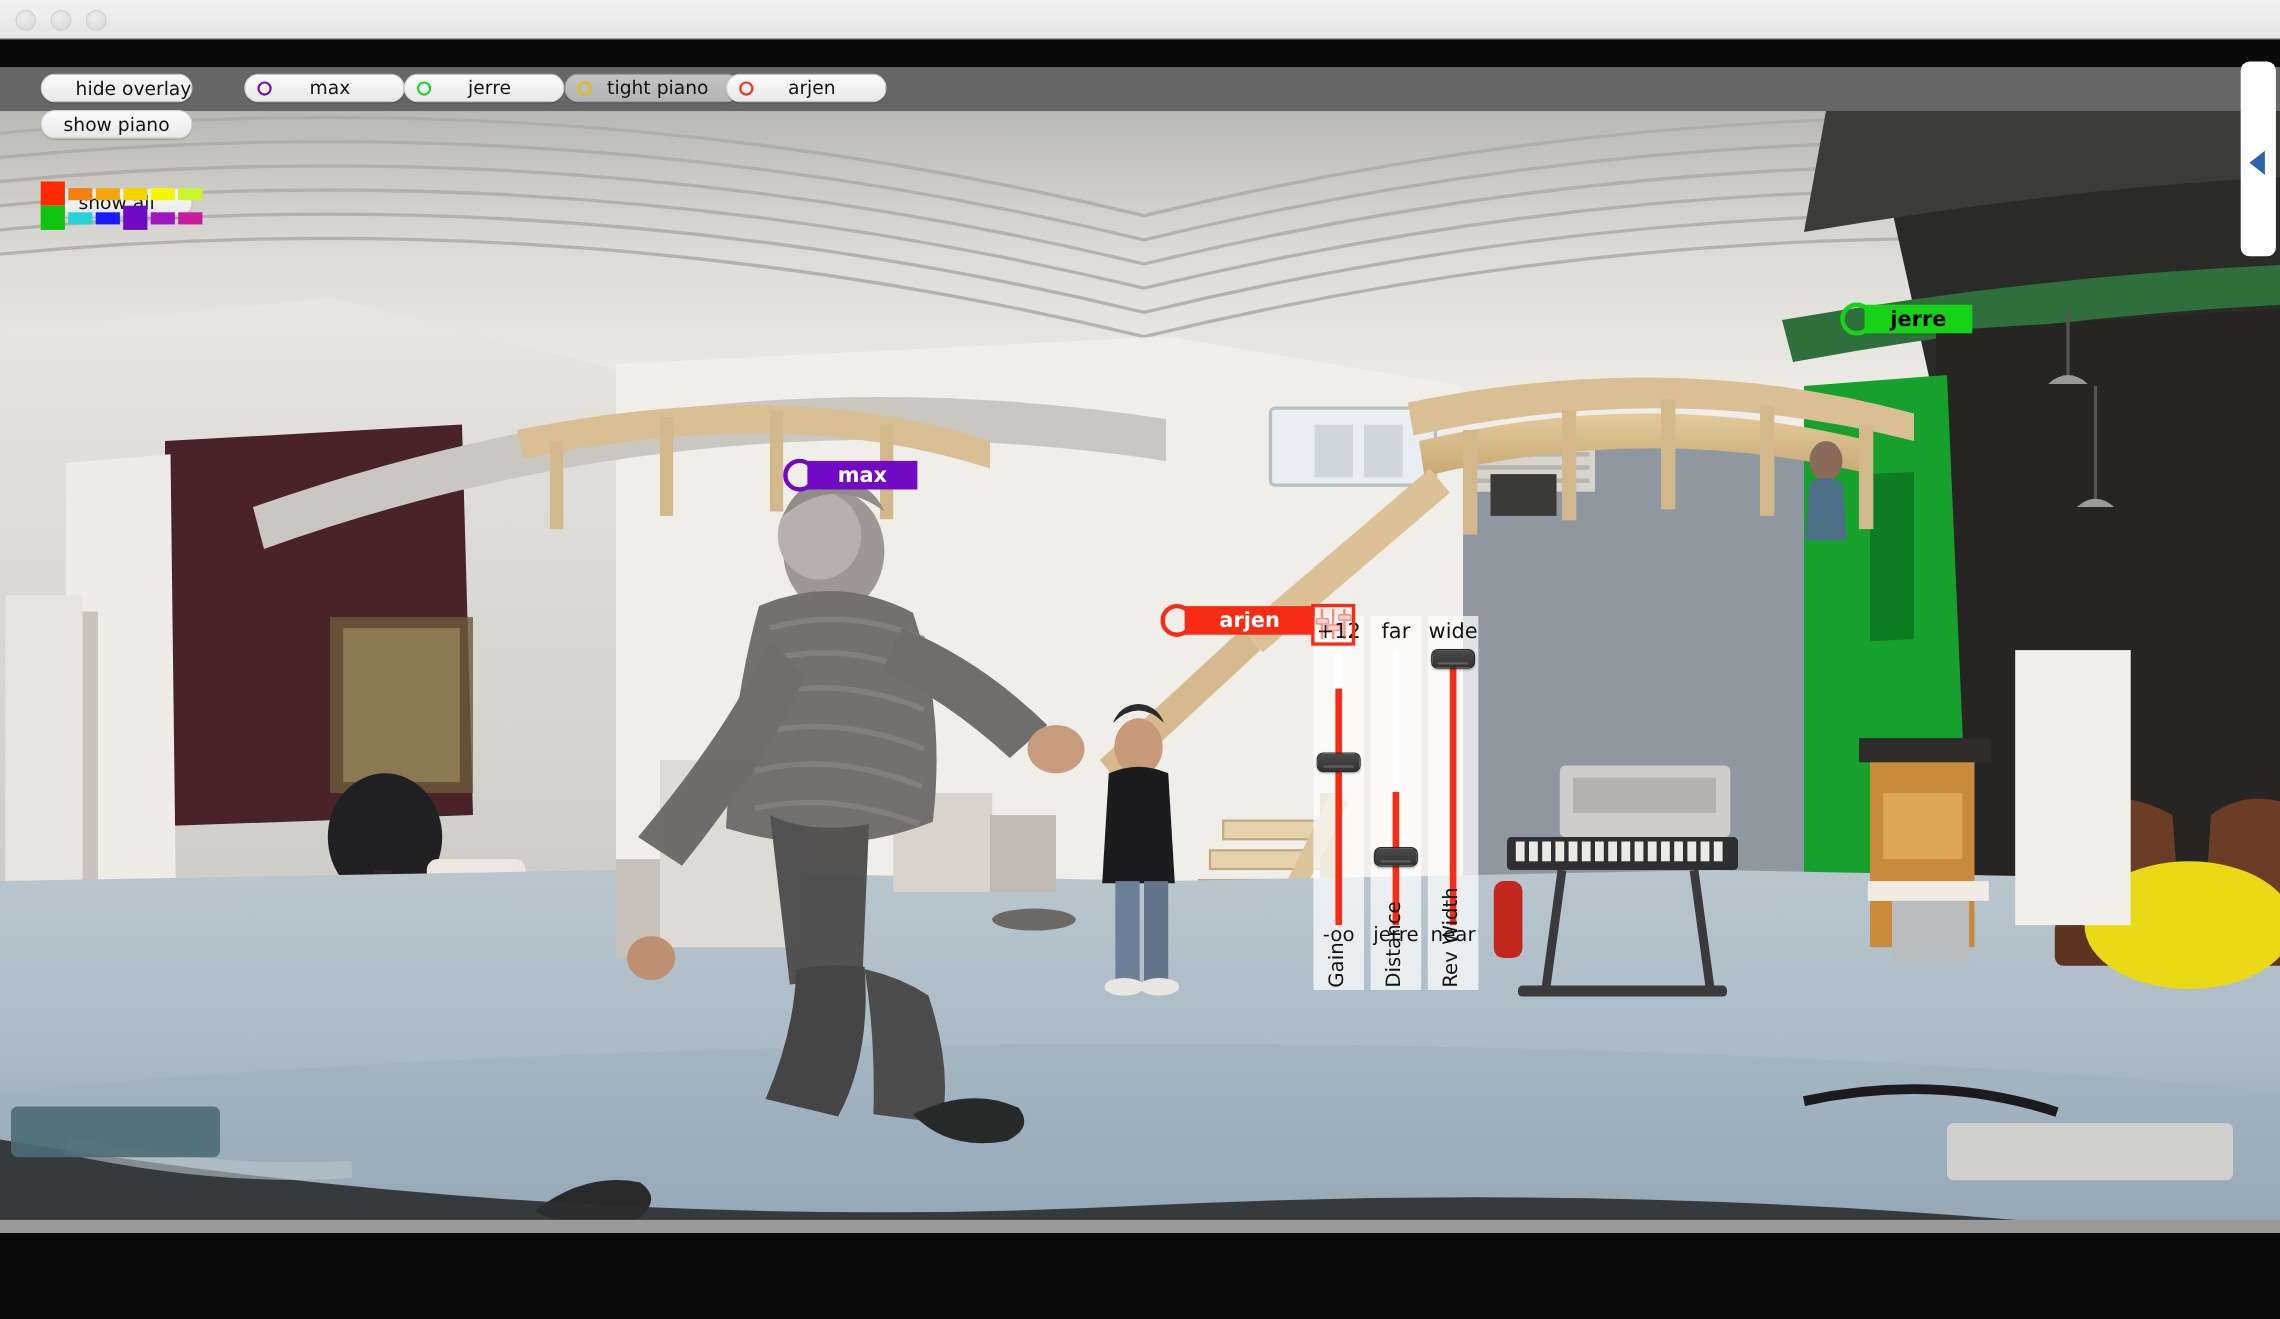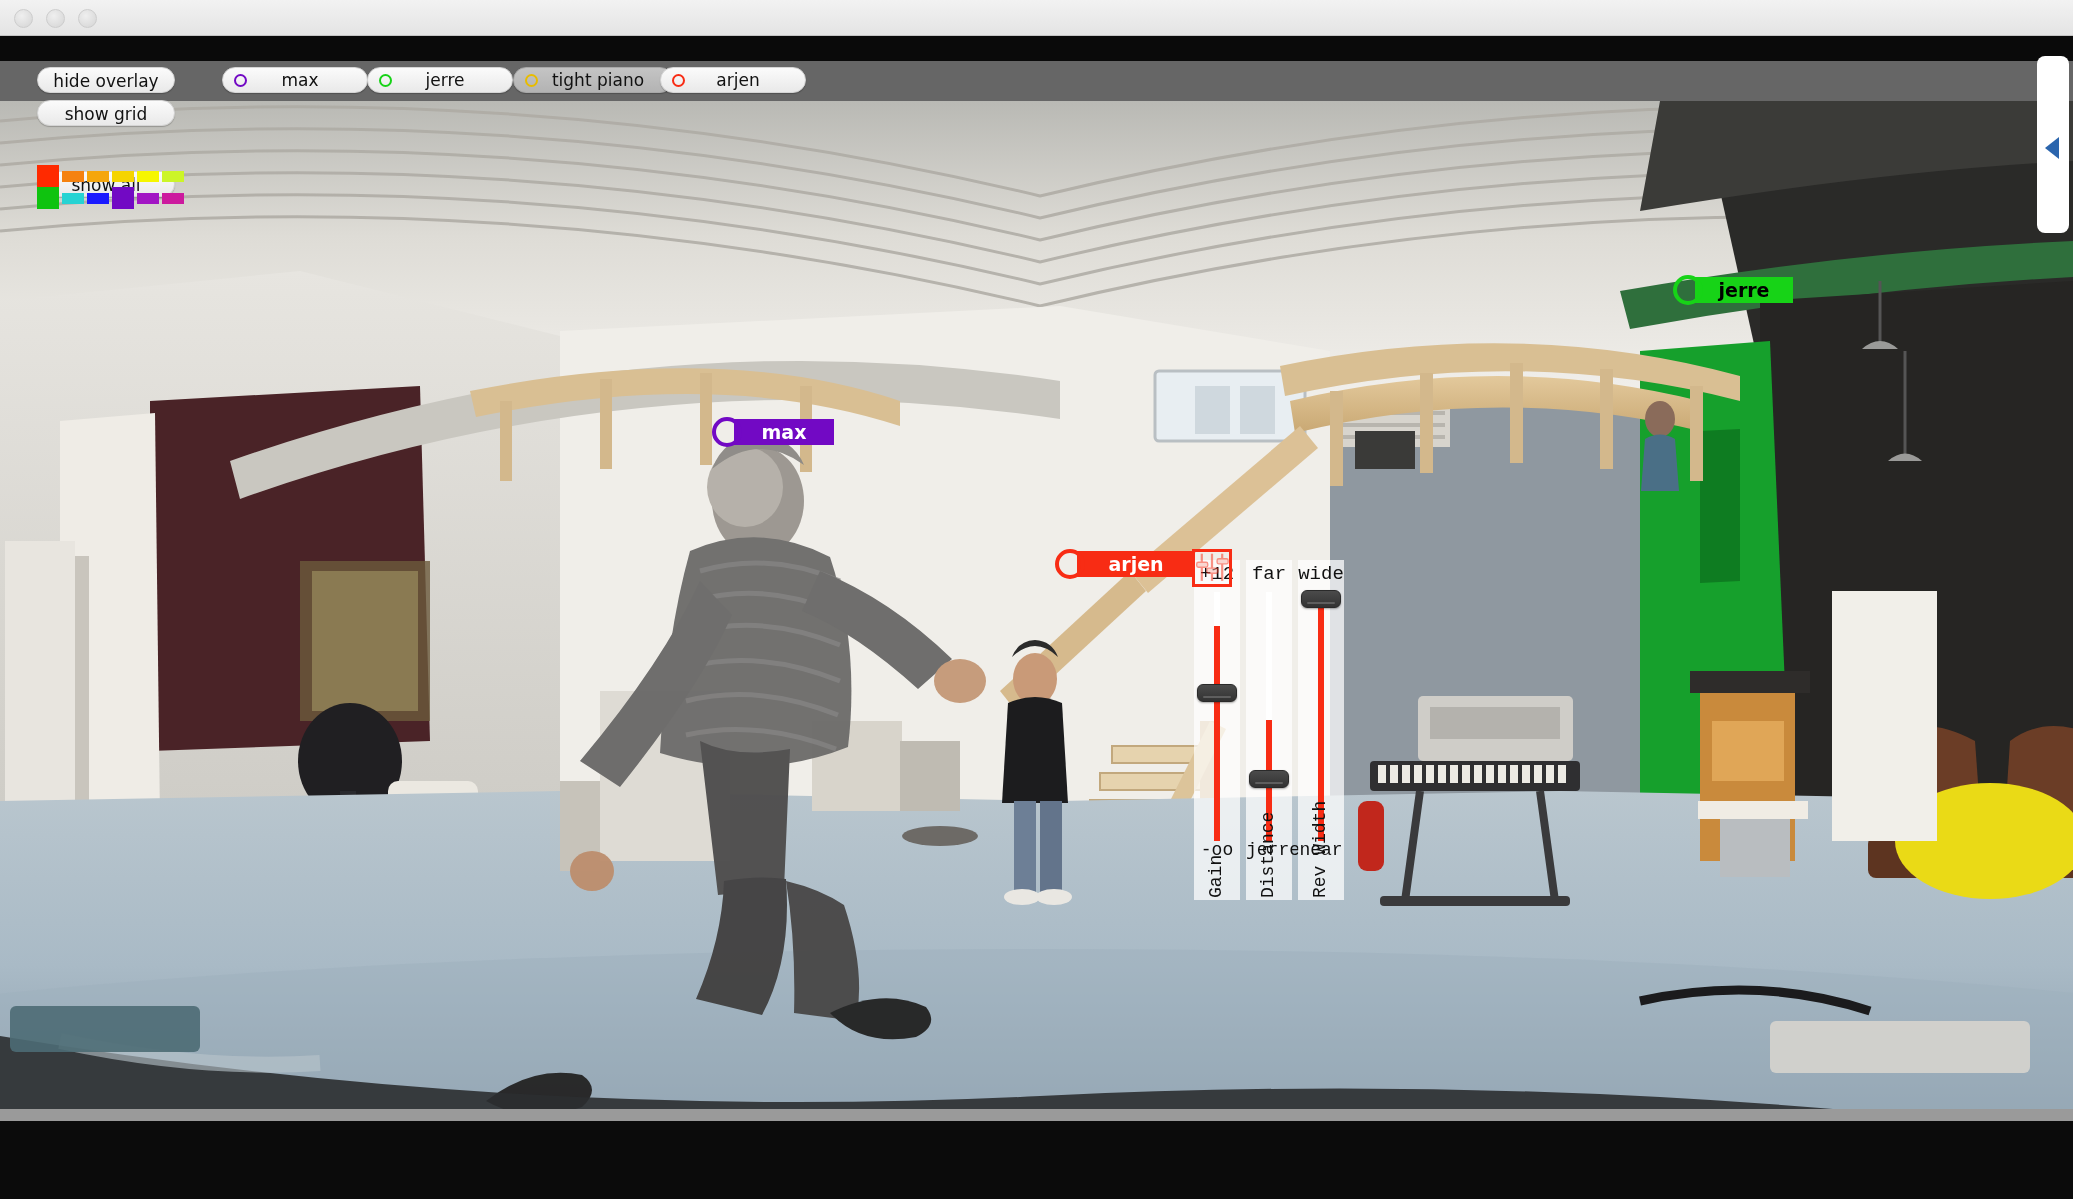--- a/index.html
+++ b/index.html
@@ -75,21 +75,21 @@
     font-size: 17px;
     line-height: 26px;
     text-align: center;
     box-sizing: border-box;
     cursor: default;
     white-space: nowrap;
     user-select: none;
   }
 
   
-  #btn-hide-overlay { left: 37px; top: 67px; width: 138px; }
+  #btn-hide-overlay { left: 37px; top: 67px; width: 138px; text-align: right; }
   #btn-show-grid    { left: 37px; top: 100px; width: 138px; }
   #btn-show-all     { left: 37px; top: 131px; width: 138px; margin-top: 40px; }
 
   
   .srcpill {
     position: absolute;
     top: 67px;
     height: 26px;
     border-radius: 13px;
     background: linear-gradient(#fbfbfb, #e9e9e9);
@@ -235,21 +235,20 @@
 
   
   .sliders {
     position: absolute;
     left: 1194px;
     top: 560px;
     height: 340px;
     display: flex;
     gap: 6px;
     z-index: 4;
-    font-family: Liberation Mono, monospace;
   }
   .slider-panel {
     position: relative;
     width: 46px;
     height: 340px;
     background: rgba(255,255,255,0.72);
   }
   .s-top-label {
     position: absolute;
     left: 0; right: 0;
@@ -580,21 +579,21 @@
         <path d="M1640,900 q120,-26 230,10" stroke="#1b1b1d" stroke-width="9" fill="none"></path>
         <rect x="10" y="905" width="190" height="46" rx="6" fill="#4d6b74" opacity="0.9"></rect>
       </g>
     </svg>
   </div>
 
   <div class="gray-strip"></div>
   <div class="black-bottom"></div>
 
   <div class="pill" id="btn-hide-overlay">hide overlay</div>
-  <div class="pill" id="btn-show-grid">show grid</div>
+  <div class="pill" id="btn-show-grid">show piano</div>
   <div class="pill" id="btn-show-all">show all</div>
 
   <div class="srcpill" id="src-max">
     <span class="srcdot" style="border-color:#7209c4"></span>
     <span class="srclabel">max</span>
   </div>
   <div class="srcpill" id="src-jerre">
     <span class="srcdot" style="border-color:#17d317"></span>
     <span class="srclabel">jerre</span>
   </div>

